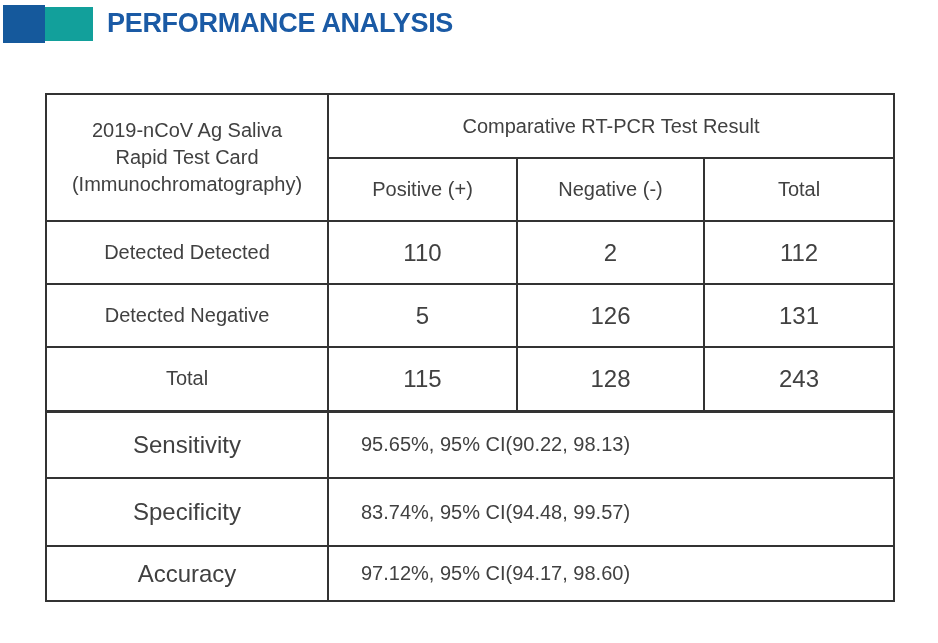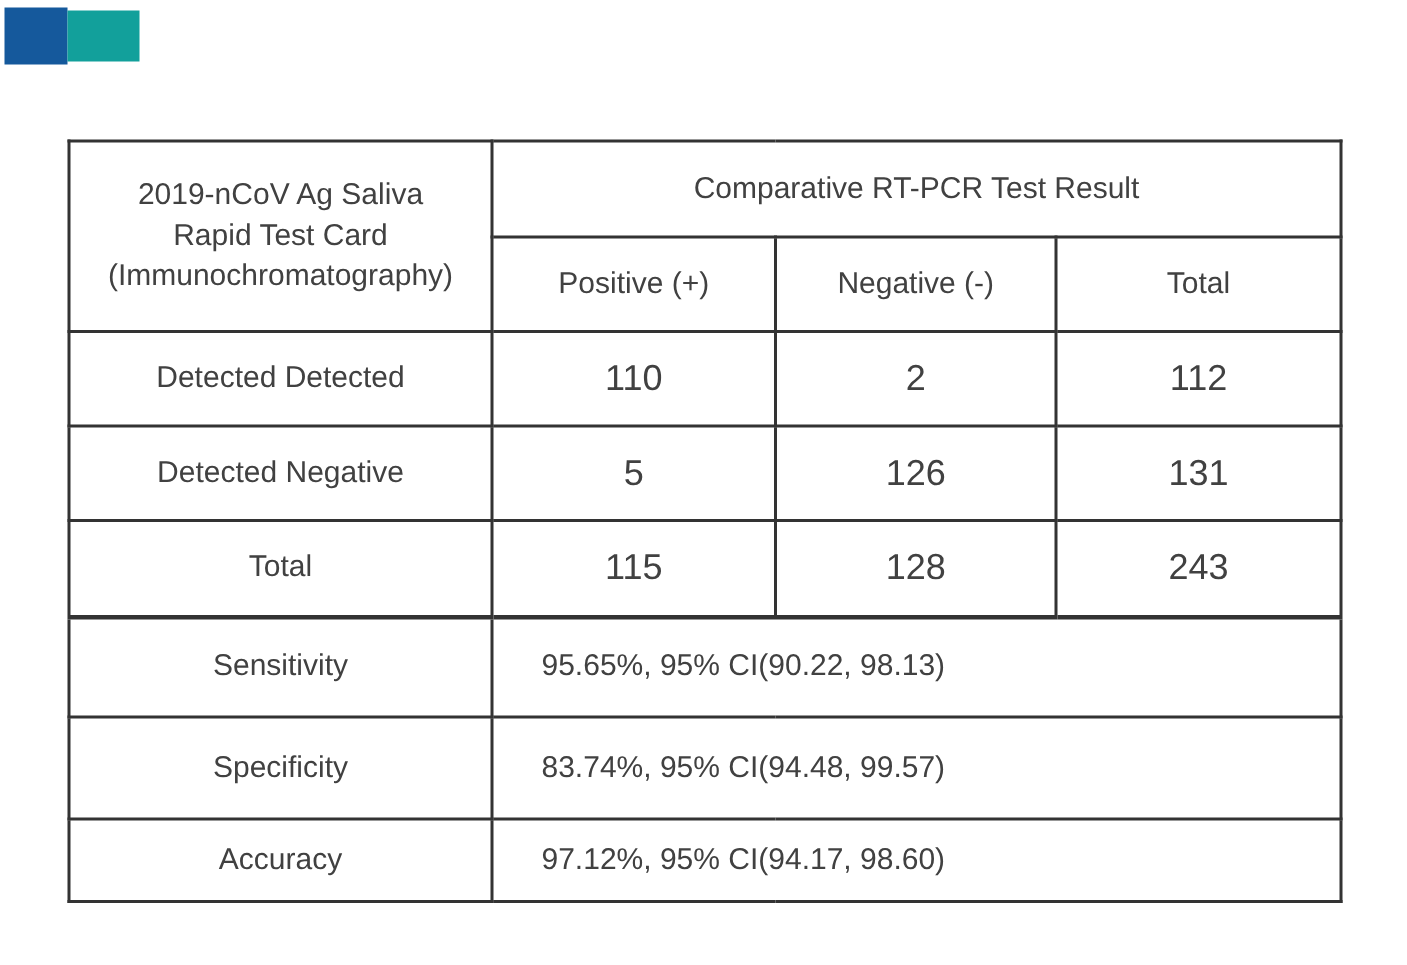--- a/index.html
+++ b/index.html
@@ -54,37 +54,38 @@
   .r-h2 { height: 63px; }
   .r-data { height: 63px; }
   .r-total { height: 64px; }
   .r-stat1 { height: 67px; }
   .r-stat2 { height: 68px; }
   .r-stat3 { height: 55px; }
   tr.r-total td { border-bottom-width: 3px; }
   .h-cell { font-size: 20px; }
   .corner-cell { font-size: 20px; line-height: 27px; border-radius: 15px; }
   .num-cell { font-size: 24px; }
-  .stat-label { font-size: 20px; }
+  .stat-label { font-size: 24px; }
   .stat-value {
     text-align: left !important;
     padding-left: 32px !important;
     font-size: 20px;
   }
 </style>
 </head>
 <body>
 
 <div class="page">
 
   <div class="brand">
     <div class="logo-square-blue" style="background: rgb(21, 89, 156);"></div>
     <div class="logo-square-teal" style="background: rgb(18, 160, 155);"></div>
   </div>
 
+  <div class="page-title" style="color: rgb(26, 90, 165);">PERFORMANCE ANALYSIS</div>
 
   <table class="perf-table">
     <colgroup>
       <col style="width:282px">
       <col style="width:189px">
       <col style="width:187px">
       <col style="width:190px">
     </colgroup>
     <tbody>
       <tr class="r-h1">

